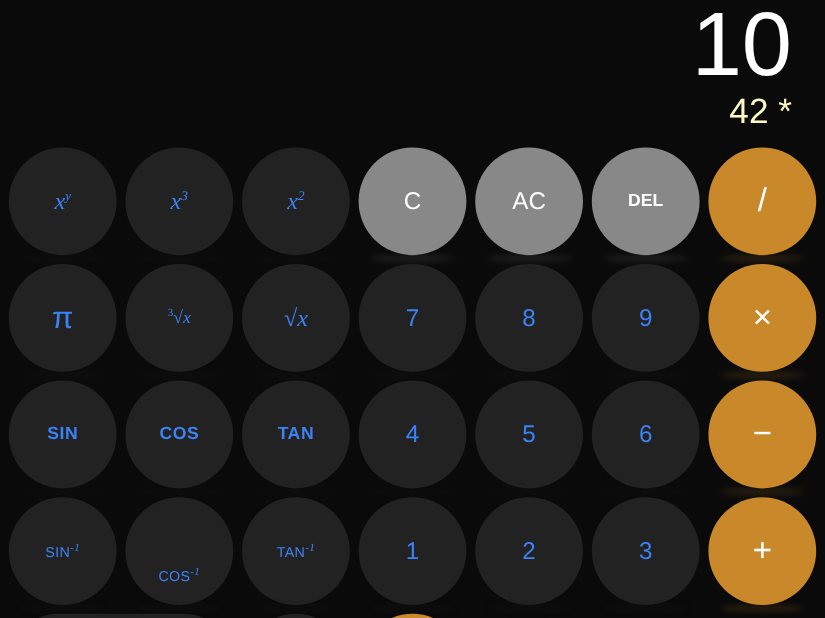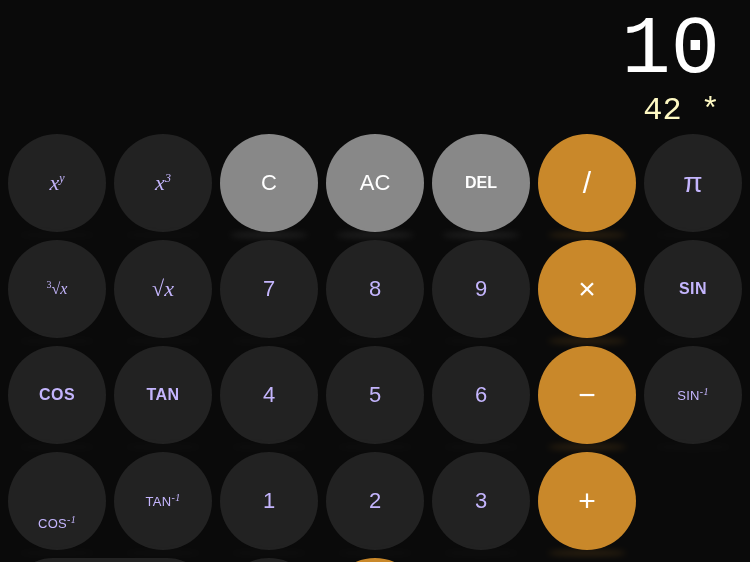--- a/index.html
+++ b/index.html
@@ -14,23 +14,22 @@
 
     
     #display {
       position: absolute;
       top: 0; right: 0;
       width: 640px;
       height: 130px;
       display: flex;
       flex-direction: column;
       align-items: flex-end;
-      justify-content: space-between;
+      justify-content: flex-end;
       padding: 10px 30px 10px 0;
-      font-family: Liberation Mono, monospace;
     }
     #display .main-number {
       color: white;
       font-size: 82px;
       font-weight: 200;
       line-height: 1;
     }
     #display .secondary-number {
       color: #fef9c3;
       font-size: 32px;
@@ -74,21 +73,21 @@
     }
 
     .btn-orange {
       background: #c9882a;
       color: white;
       font-size: 30px;
     }
 
     .btn-dark {
       background: #222222;
-      color: #c4b5fd;
+      color: #3b82f6;
     }
 
     
     .btn-zero {
       border-radius: 45px;
       grid-column: span 2;
       aspect-ratio: unset;
       width: 100%;
     }
 
@@ -133,20 +132,23 @@
 </div>
 
 <div id="buttons">
 
   <button class="btn btn-dark">
     <span class="math-italic">x<sup>y</sup></span>
   </button>
   <button class="btn btn-dark">
     <span class="math-italic">x<sup>3</sup></span>
   </button>
+  <button class="btn btn-dark">
+    <span class="math-italic">x<sup>2</sup></span>
+  </button>
   <button class="btn btn-gray">
     <span>C</span>
   </button>
   <button class="btn btn-gray">
     <span>AC</span>
   </button>
   <button class="btn btn-gray" style="font-size:16px;font-weight:600;justify-content:center;">
     <span>DEL</span>
   </button>
   <button class="btn btn-orange">

